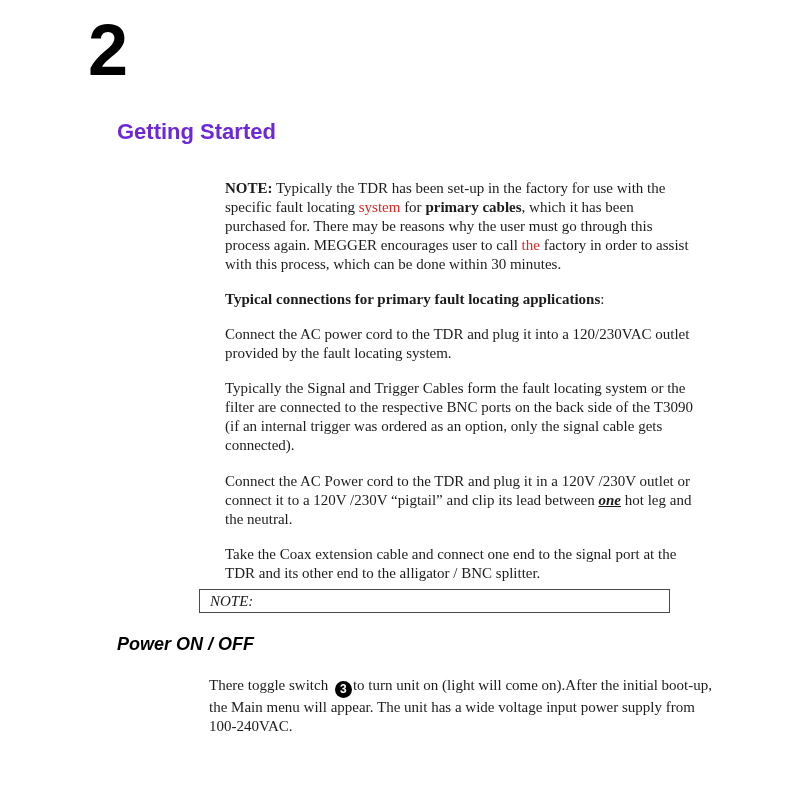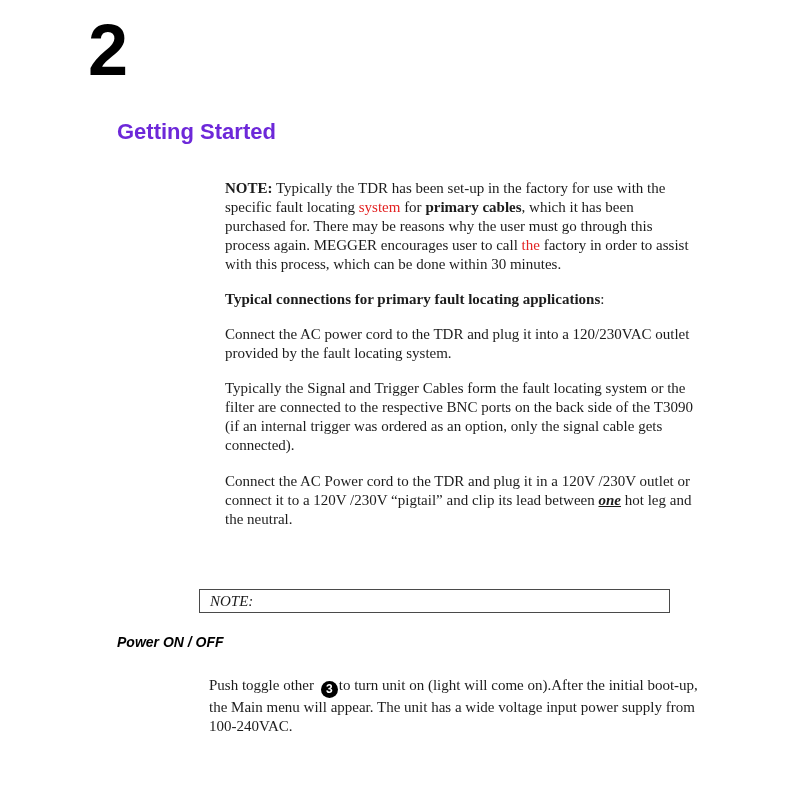--- a/index.html
+++ b/index.html
@@ -95,21 +95,21 @@
   .note-text { flex: 1 1 auto; }
 
   .power-heading {
     position: absolute;
     left: 117px;
     top: 634px;
     margin: 0;
     font-family: "Liberation Sans", sans-serif;
     font-weight: 700;
     font-style: italic;
-    font-size: 14px;
+    font-size: 18px;
     line-height: 1.2;
     color: #000000;
   }
   .power-para {
     position: absolute;
     left: 209px;
     top: 676px;
     width: 505px;
     margin: 0;
     font-size: 15px;
@@ -130,23 +130,24 @@
 
     <p class="para mt-13"><span class="run-bold">Typical connections for primary fault locating applications</span><span>:</span></p>
 
     <p class="para"><span>Connect the AC power cord to the TDR and plug it into a 120/230VAC outlet provided by  the fault locating system.</span></p>
 
     <p class="para mt-16"><span>Typically the Signal and Trigger Cables form the fault locating system or the filter are connected to the respective BNC ports on the back side of the T3090 (if an internal trigger was ordered as an option, only the signal cable gets connected).</span></p>
 
 
     <p class="para mt-17"><span>Connect the AC Power cord to the TDR and plug it in a 120V /230V outlet or connect it to a 120V /230V “pigtail” and clip its lead between </span><span class="run-bold-italic-underline">one</span><span> hot leg and the neutral.</span></p>
 
+    <p class="para mt-14"><span>Take the Coax extension cable and connect one end to the signal port at the TDR and its other end to the alligator / BNC splitter.</span></p>
   </div>
 
   <div class="note-box">
     <span class="note-label">NOTE:</span>
   </div>
 
   <h2 class="power-heading">Power ON / OFF</h2>
 
-  <p class="power-para"><span>Push toggle other </span><span class="run-circled">3</span><span>to turn unit on (light will come on).After the initial boot-up, the Main menu will appear. The unit has a wide voltage input power supply from 100-240VAC.</span></p>
+  <p class="power-para"><span>There toggle switch </span><span class="run-circled">3</span><span>to turn unit on (light will come on).After the initial boot-up, the Main menu will appear. The unit has a wide voltage input power supply from 100-240VAC.</span></p>
 
 </div>
 
 </body></html>

